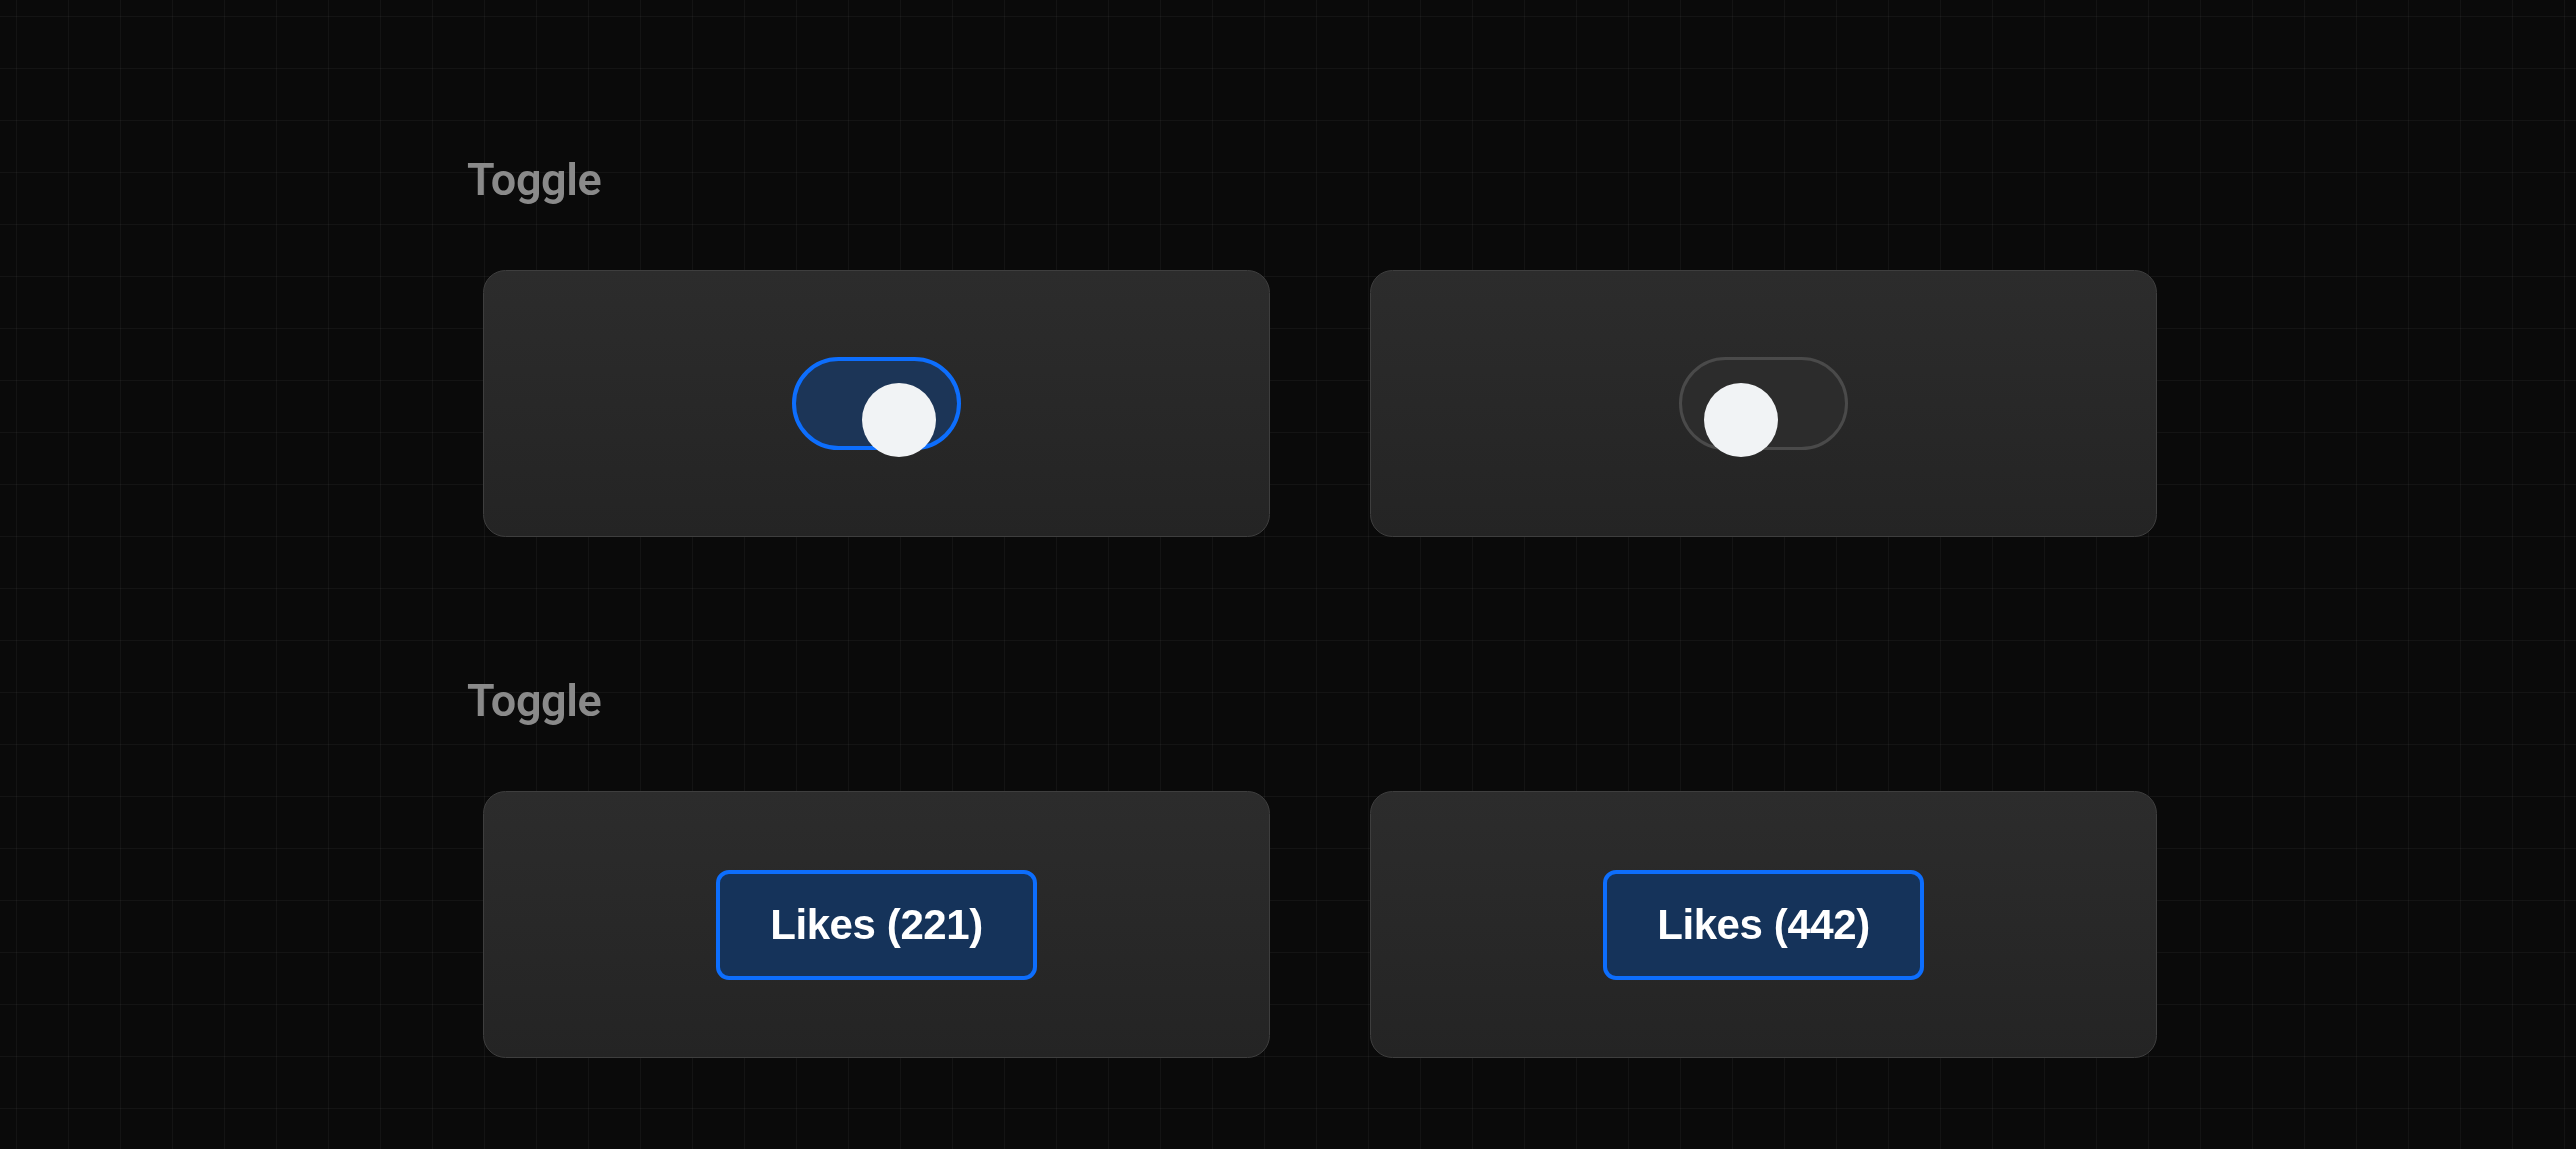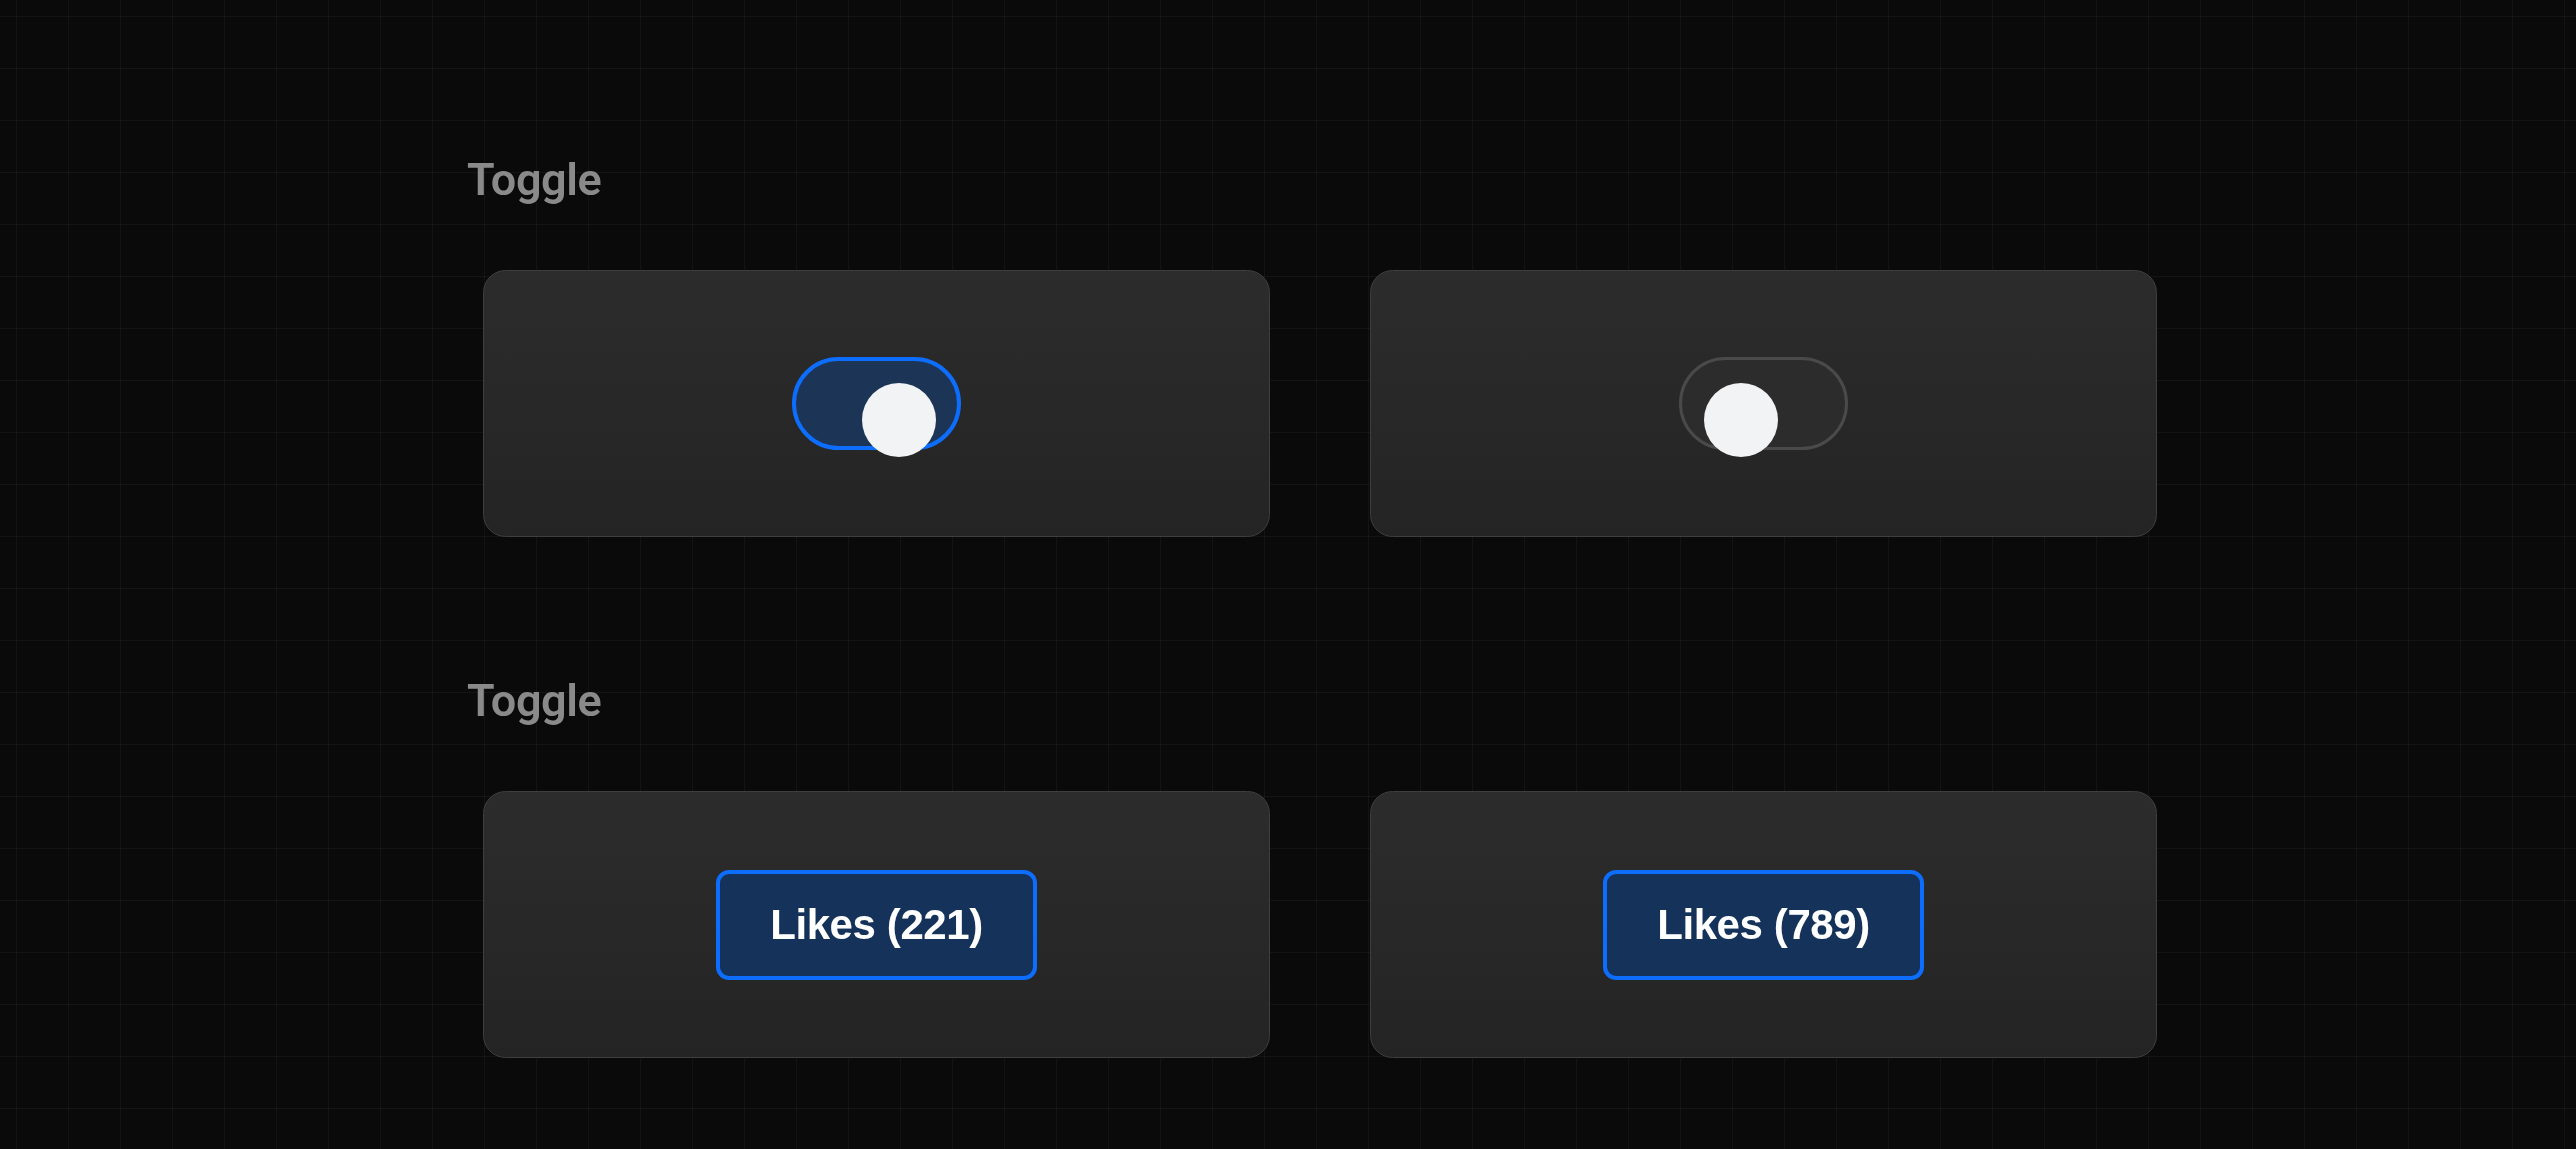--- a/index.html
+++ b/index.html
@@ -113,16 +113,16 @@
   </div>
 </div>
 
 <h2 class="section-heading">Toggle</h2>
 
 <div class="row">
   <div class="card">
     <button class="likes-button">Likes (221)</button>
   </div>
   <div class="card">
-    <button class="likes-button">Likes (789)</button>
+    <button class="likes-button">Likes (442)</button>
   </div>
 </div>
 
 
 </body></html>

